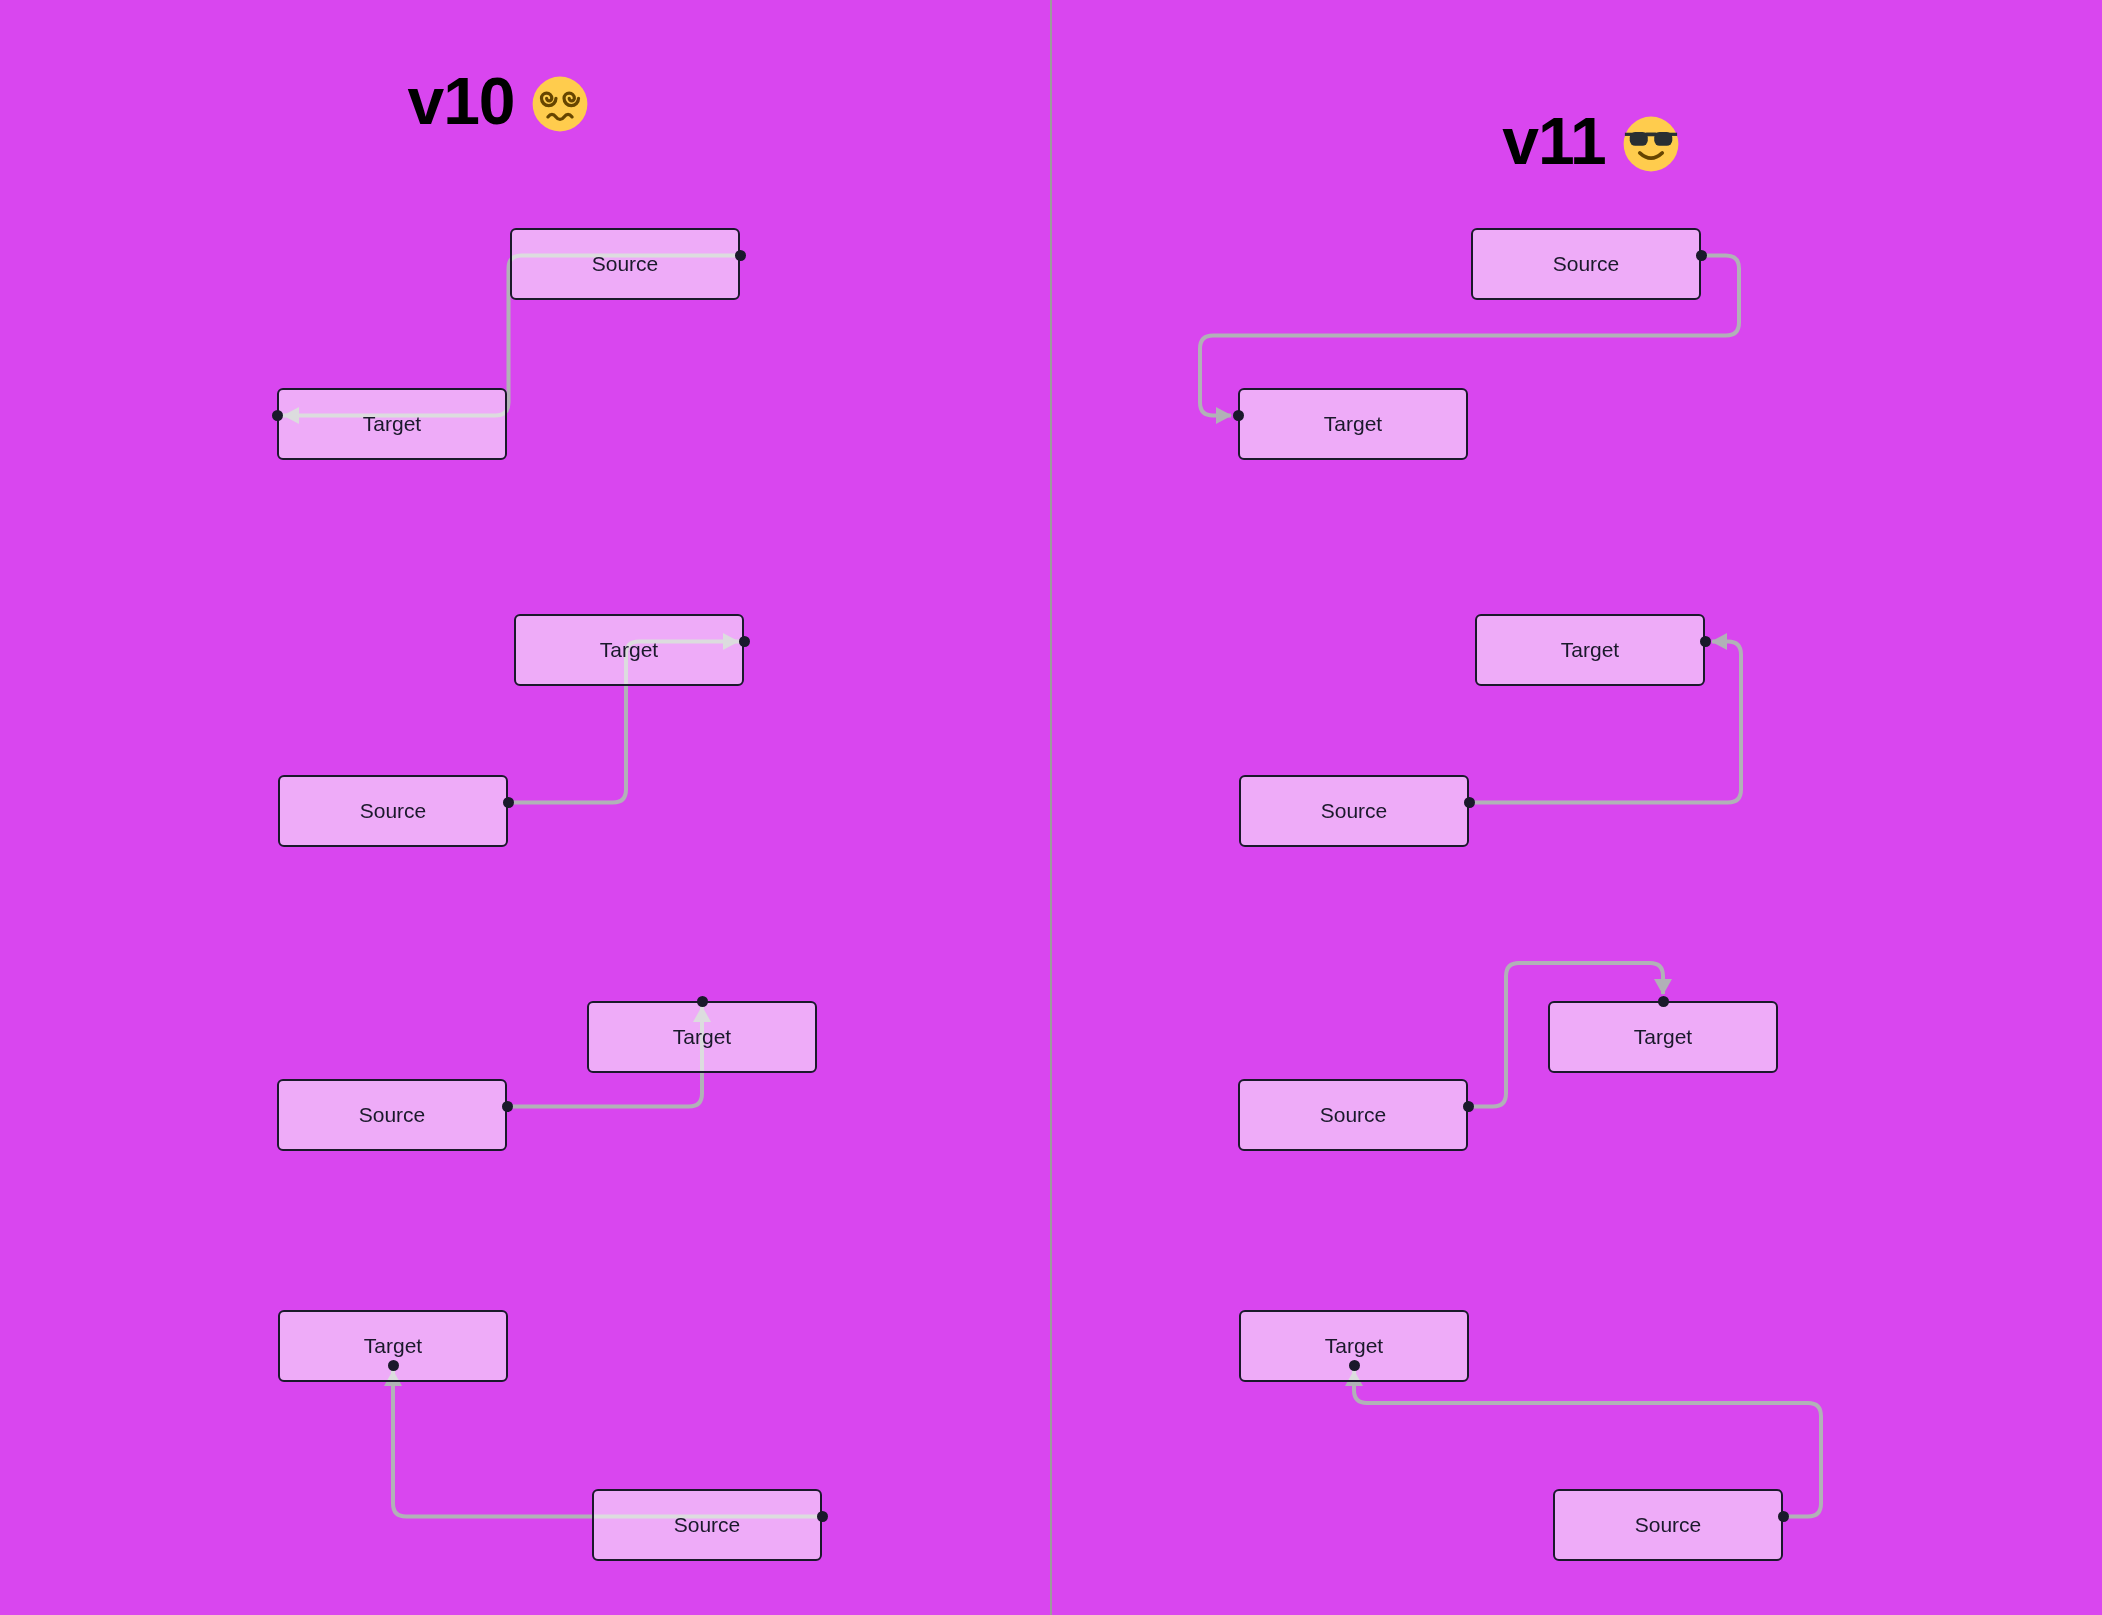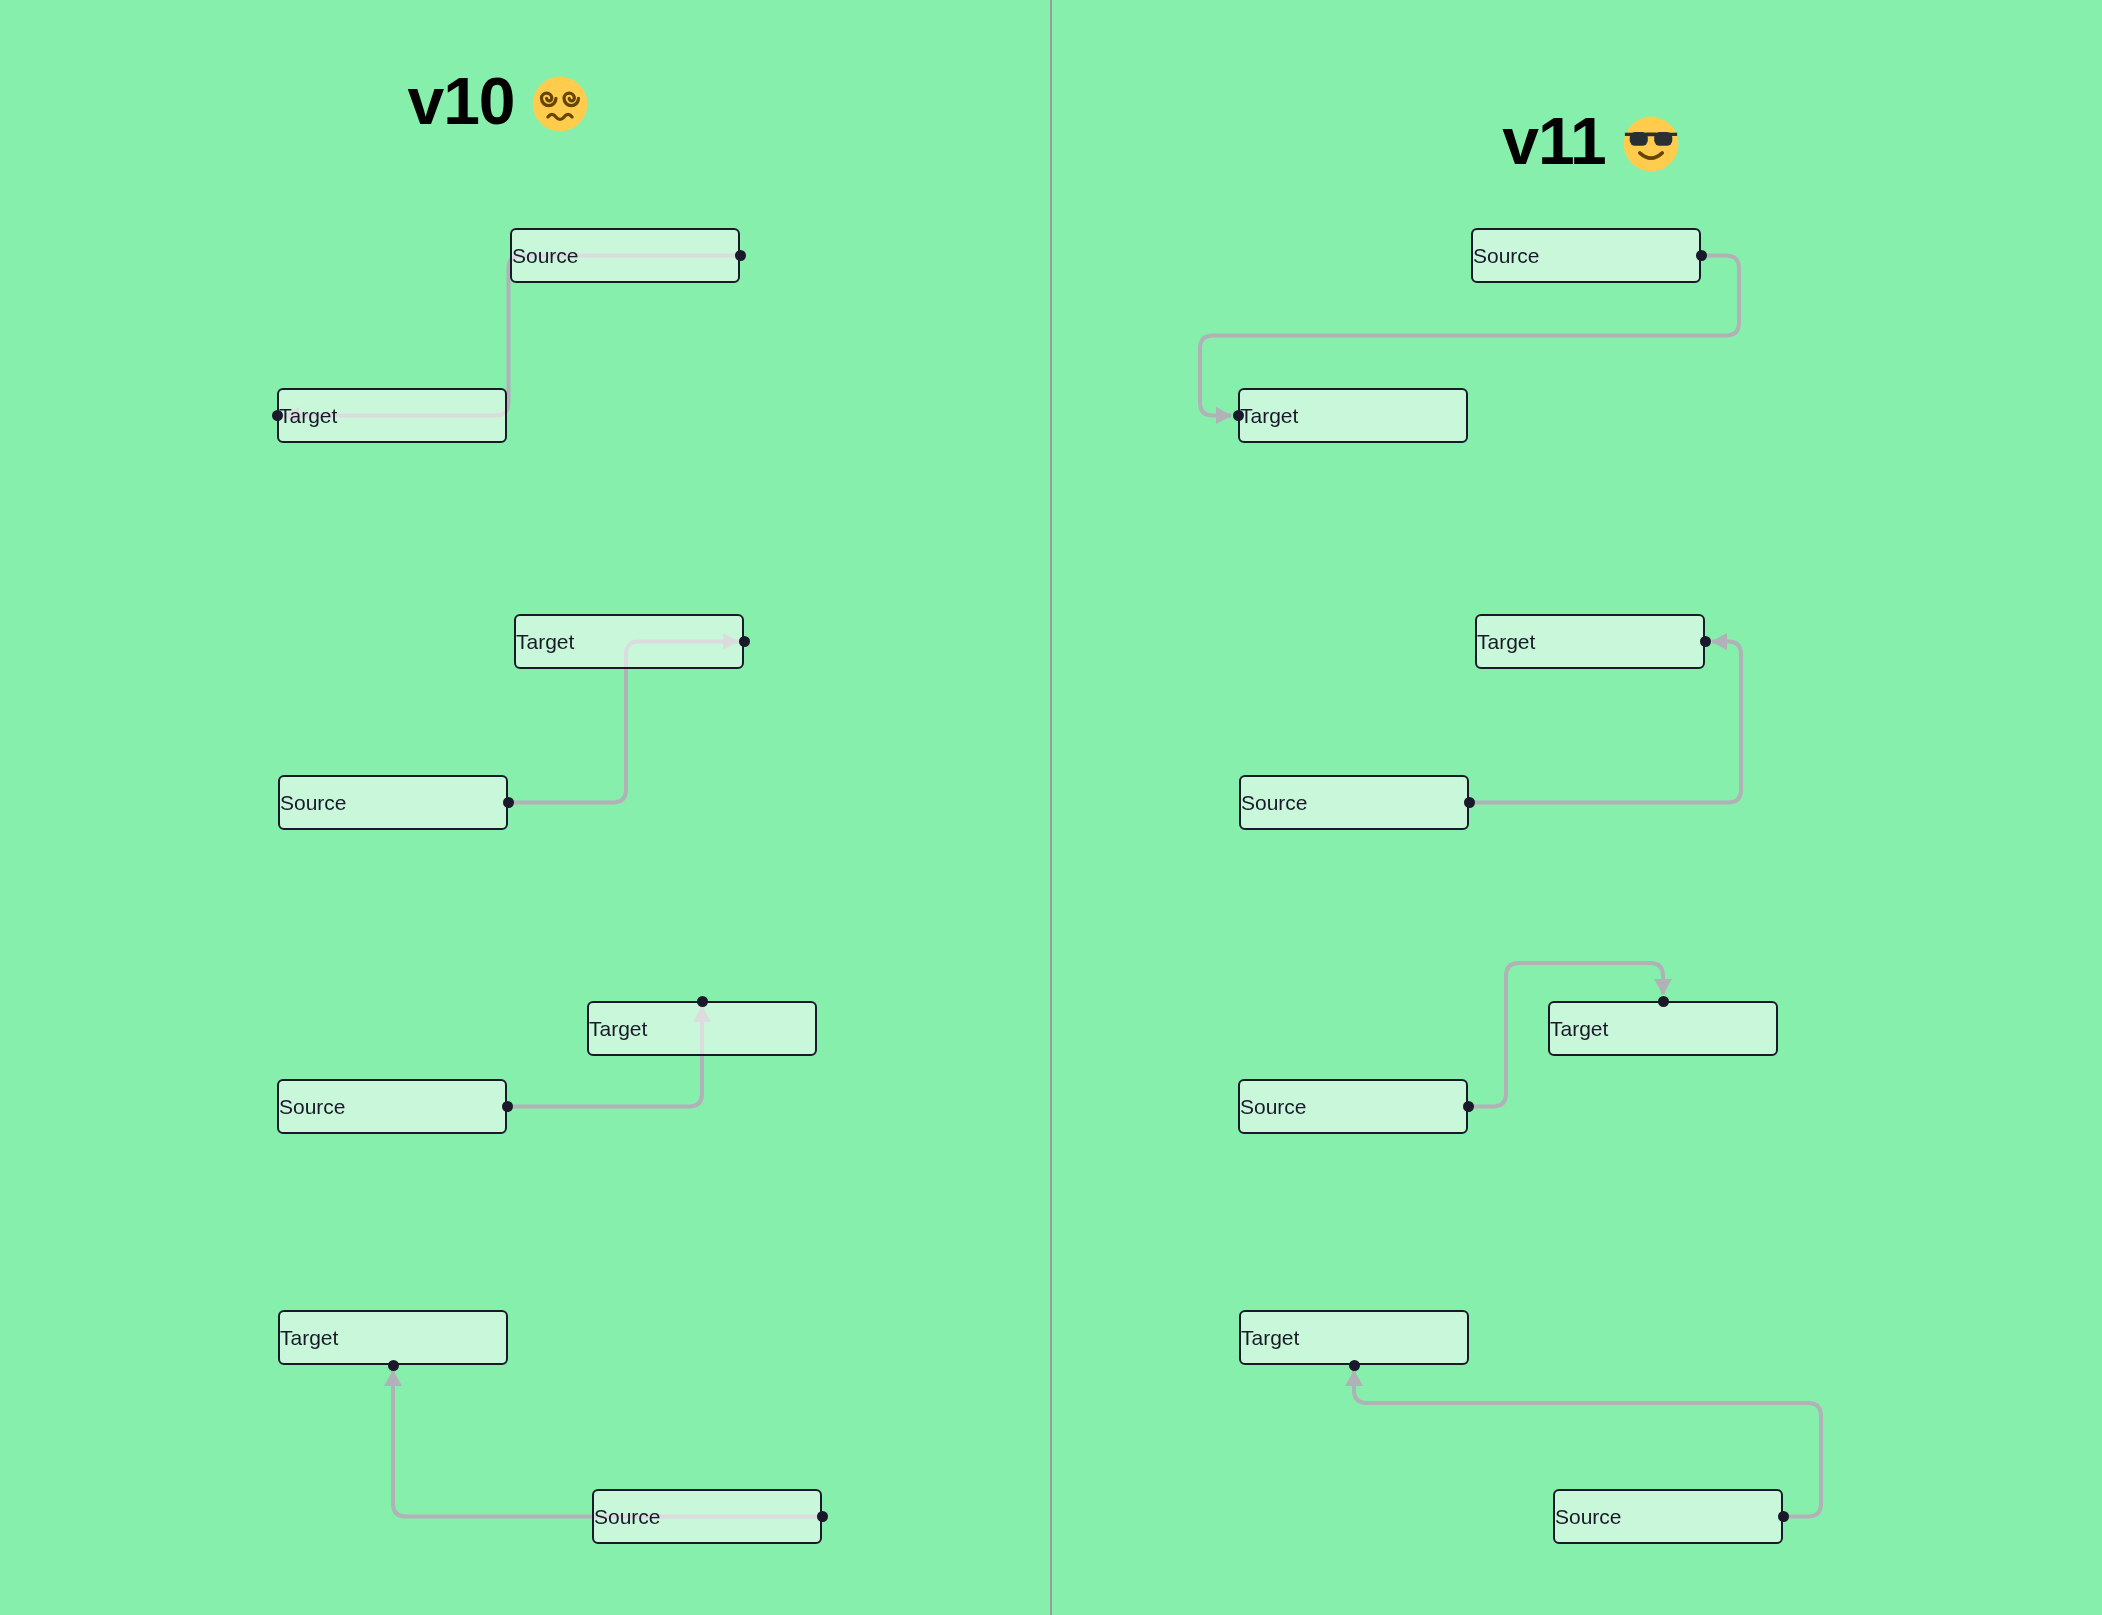--- a/index.html
+++ b/index.html
@@ -1,27 +1,27 @@
 <!DOCTYPE html>
 <html><head>
 <meta charset="utf-8">
 <style>
   html,body{margin:0;padding:0;background:#fff;}
   .canvas{
-    position:relative;width:2102px;height:1615px;overflow:hidden;background:#86efac;
+    position:relative;width:2102px;height:1615px;overflow:hidden;background:#d946ef;
     font-family:"Liberation Sans", sans-serif;
   }
   .divider{position:absolute;left:1050px;top:0;width:2px;height:1615px;background:#9b9b9b;z-index:0;}
   .edges{position:absolute;left:0;top:0;width:2102px;height:1615px;z-index:1;}
   .edge-path{fill:none;stroke:#b1b1b7;stroke-width:4;}
   .edge-arrow{fill:#b1b1b7;stroke:none;}
   .node{
-    position:absolute;width:230px;height:55px;box-sizing:border-box;
+    position:absolute;width:230px;height:72px;box-sizing:border-box;
     border:2px solid #1a192b;border-radius:6px;background:rgba(255,255,255,0.55);
-    display:flex;align-items:center;
+    display:flex;align-items:center;justify-content:center;
     font-size:21px;color:#1a192b;z-index:2;
   }
   .handle{position:absolute;width:11px;height:11px;border-radius:50%;background:#1a192b;z-index:3;}
   .title{
     position:absolute;display:flex;align-items:center;justify-content:center;gap:16px;
     font-size:66px;font-weight:700;letter-spacing:-1px;color:#000;z-index:2;
   }
   .title .emoji{width:58px;height:58px;margin-top:6px;}
 </style>
 </head>

